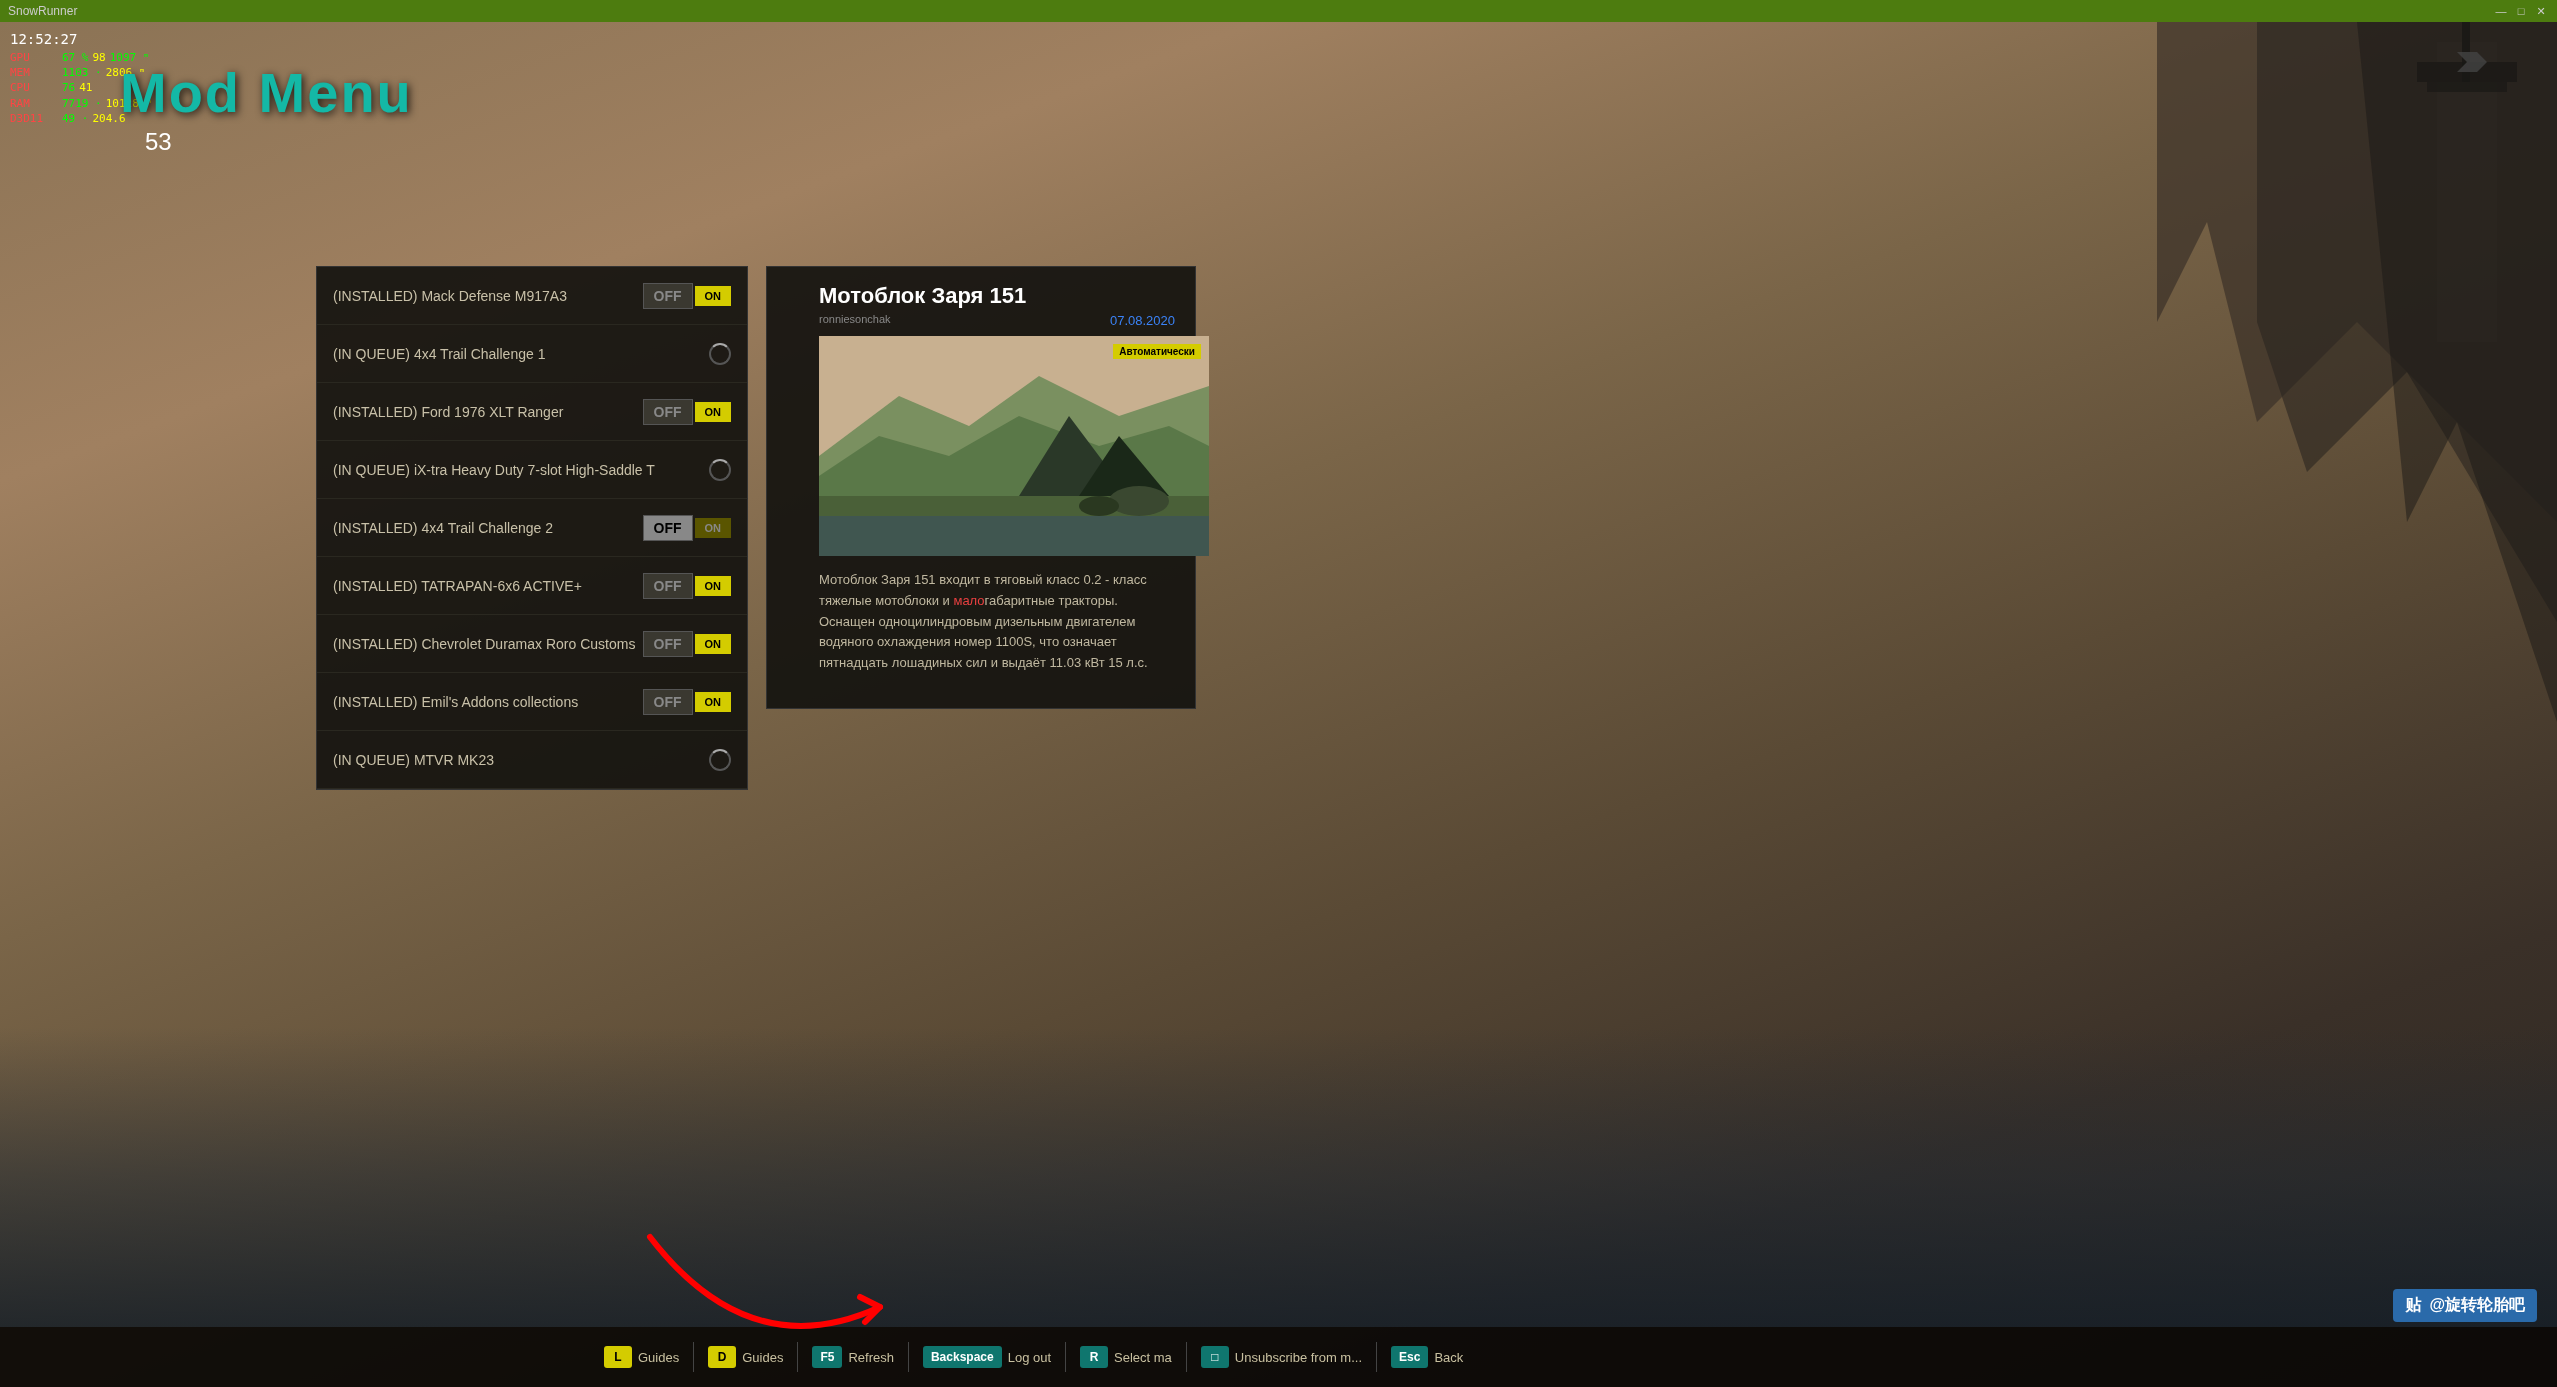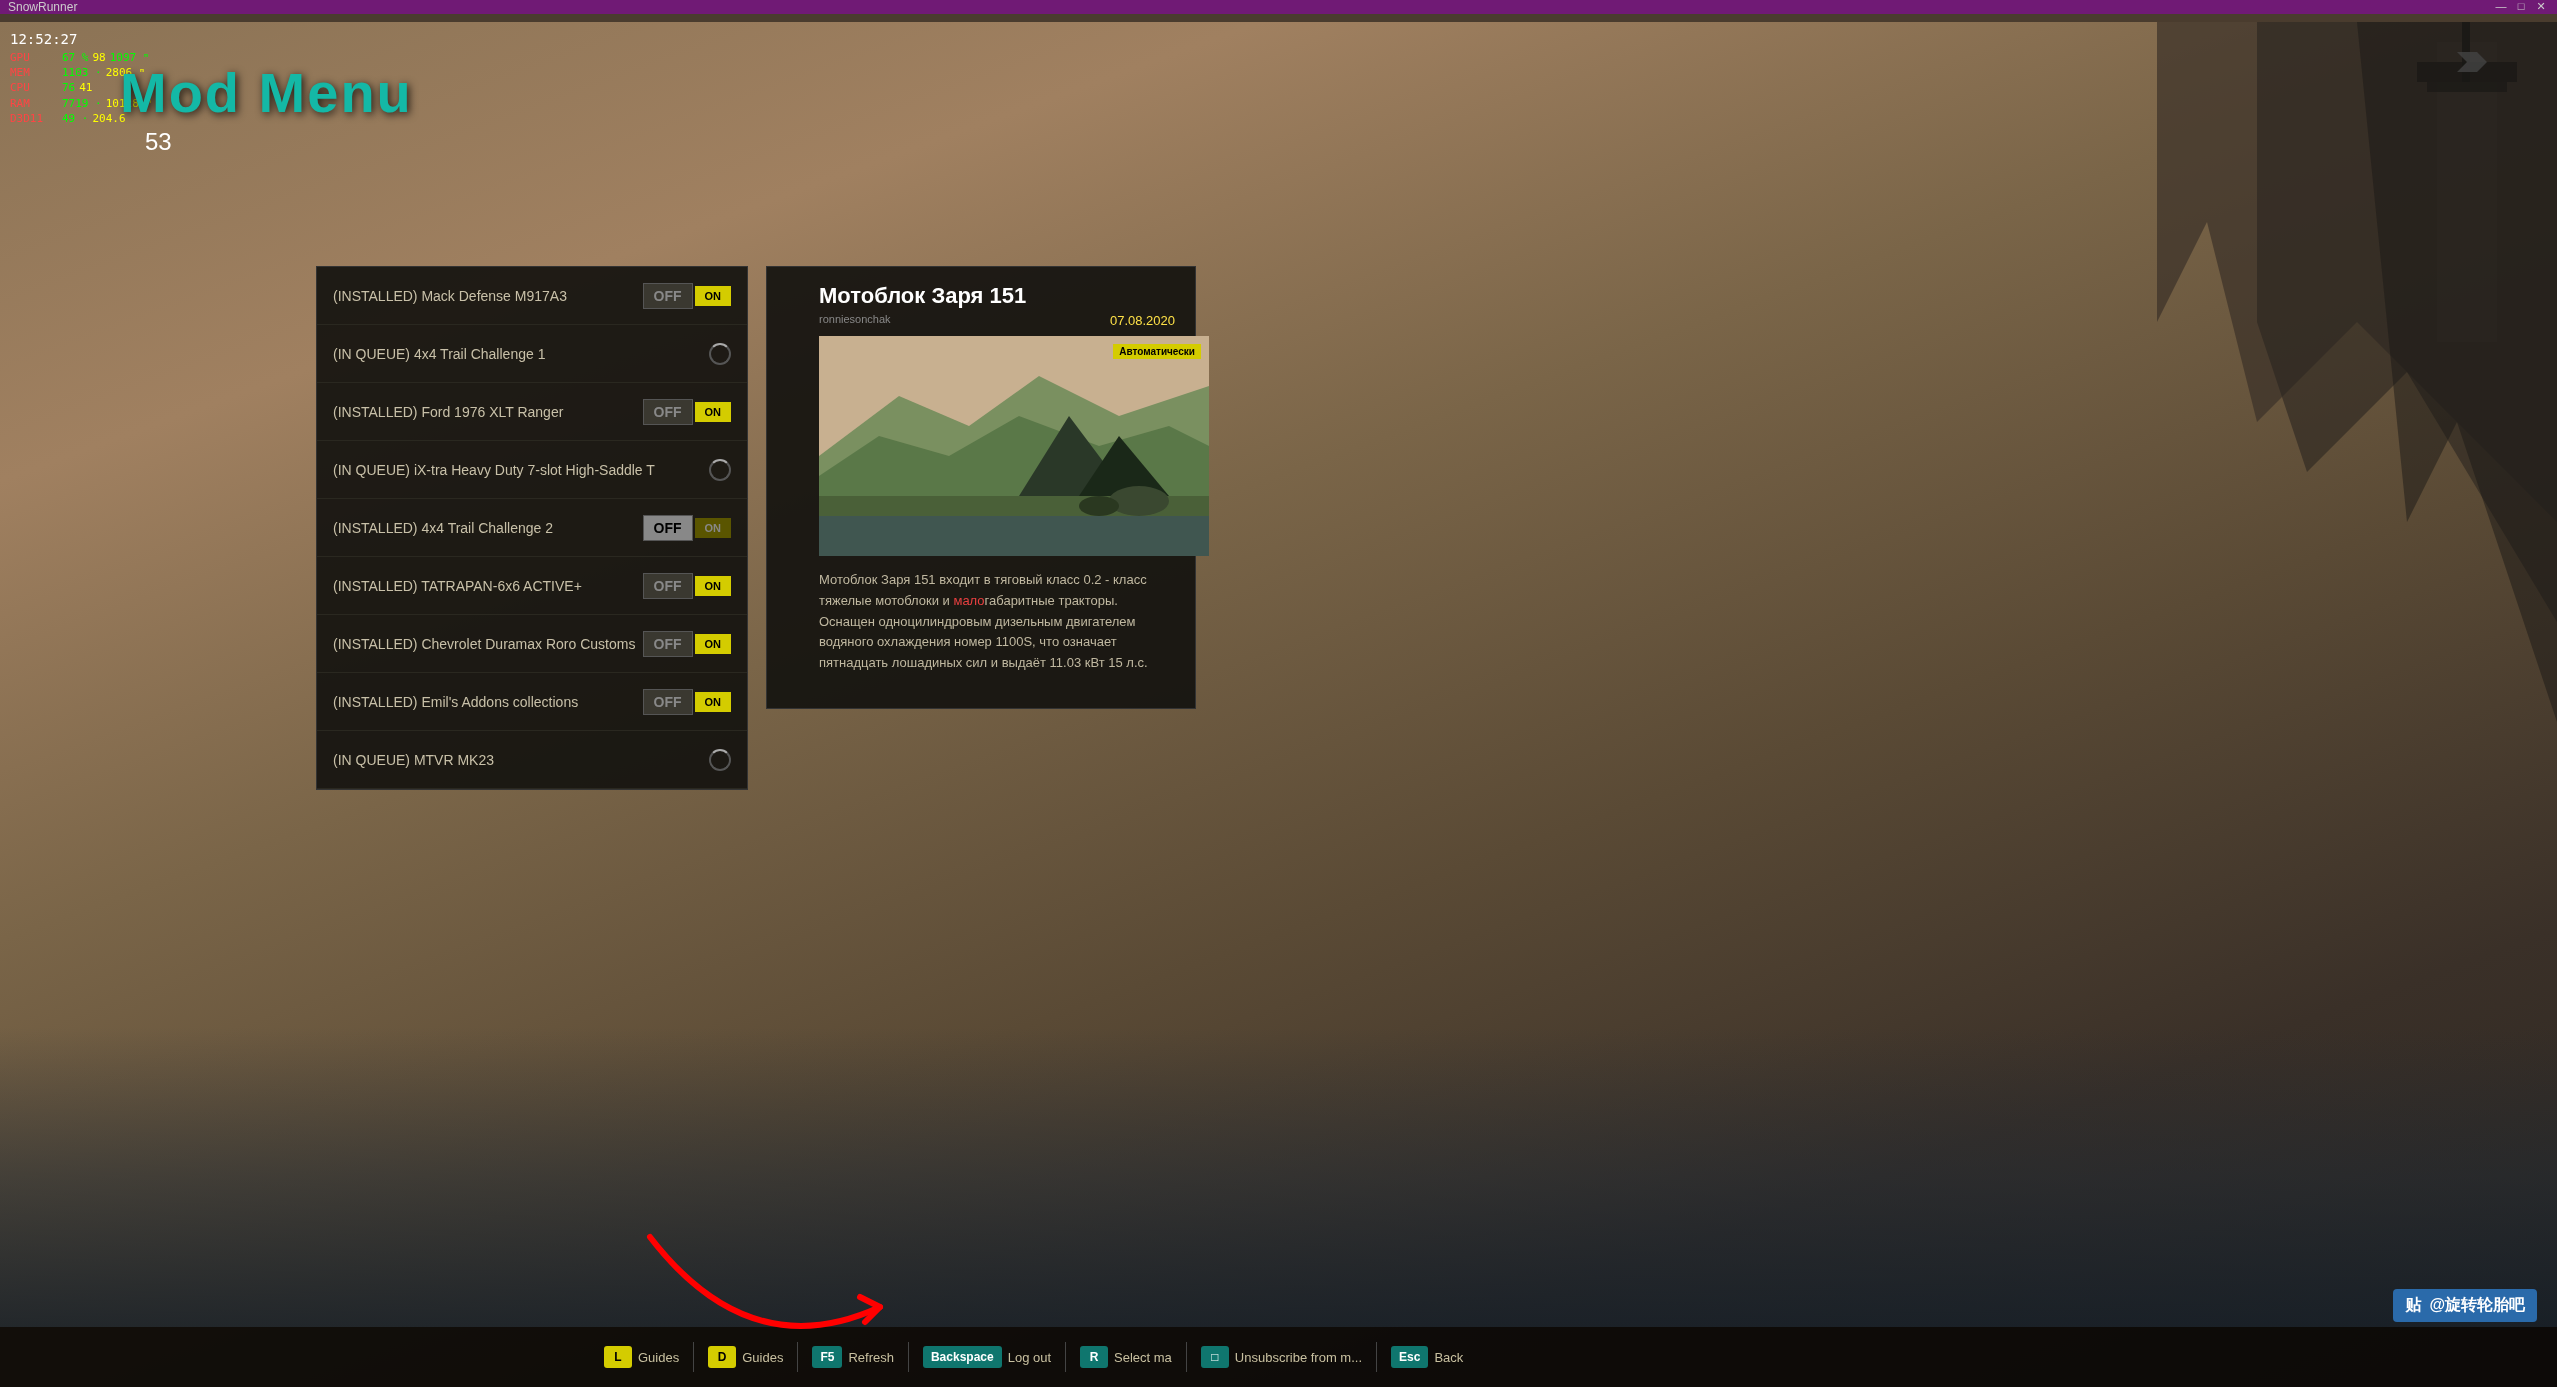--- a/index.html
+++ b/index.html
@@ -9,24 +9,24 @@
       overflow: hidden;
       background: #4a3c2e;
       font-family: 'Segoe UI', Arial, sans-serif;
       position: relative;
     }
 
     
     .titlebar {
       position: absolute;
       top: 0; left: 0; right: 0;
-      height: 14px;
-      background: #701a75;
-      display: flex;
-      align-items: flex-end;
+      height: 22px;
+      background: #4d7c0f;
+      display: flex;
+      align-items: center;
       padding: 0 8px;
       z-index: 100;
     }
     .titlebar-title {
       color: #ccc;
       font-size: 12px;
       flex: 1;
     }
     .titlebar-controls {
       display: flex;
@@ -187,21 +187,21 @@
     .detail-meta {
       display: flex;
       justify-content: space-between;
       margin-top: 4px;
     }
     .detail-author {
       color: #888;
       font-size: 11px;
     }
     .detail-date {
-      color: #fde047;
+      color: #3b82f6;
       font-size: 13px;
     }
 
     .detail-image {
       width: 390px;
       height: 220px;
       margin: 0 20px;
       background: linear-gradient(
         135deg,
         #5a7a5a 0%,

